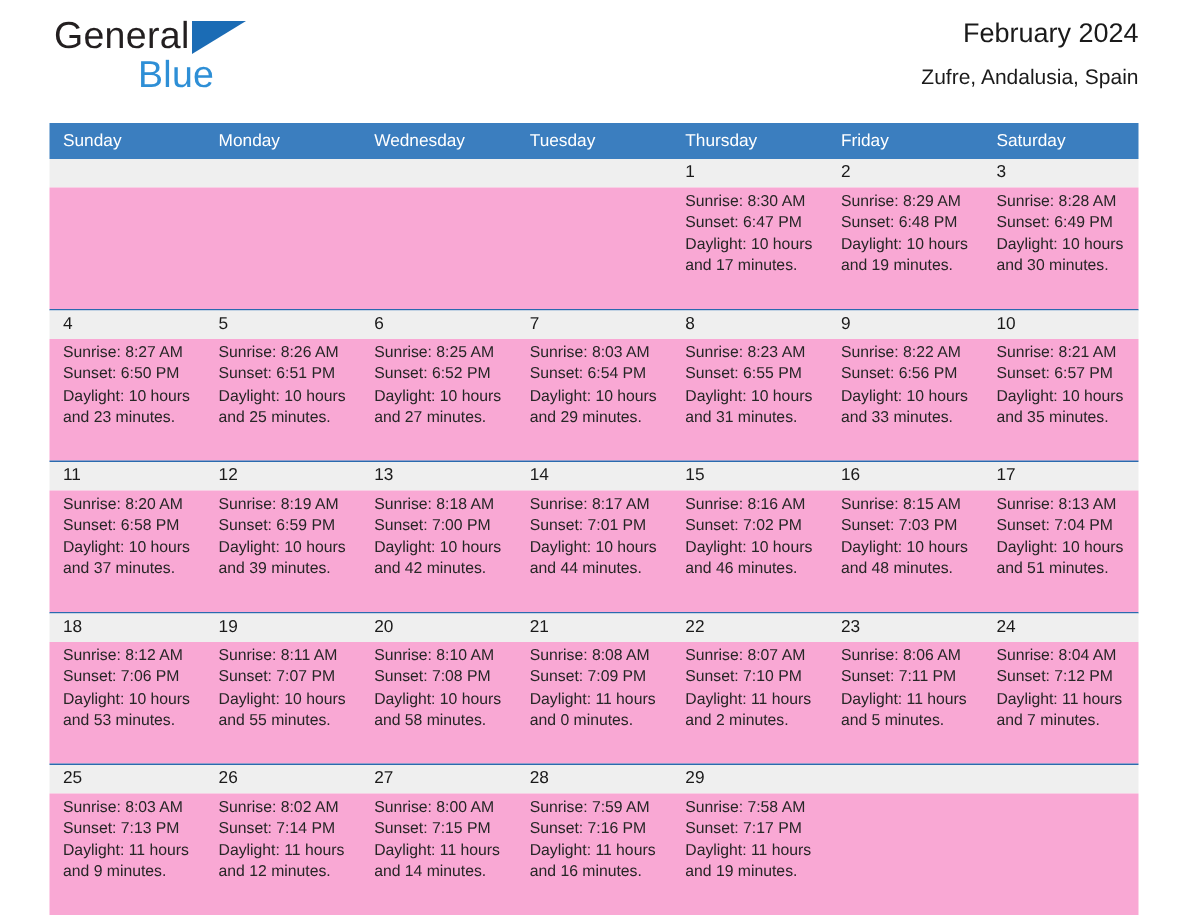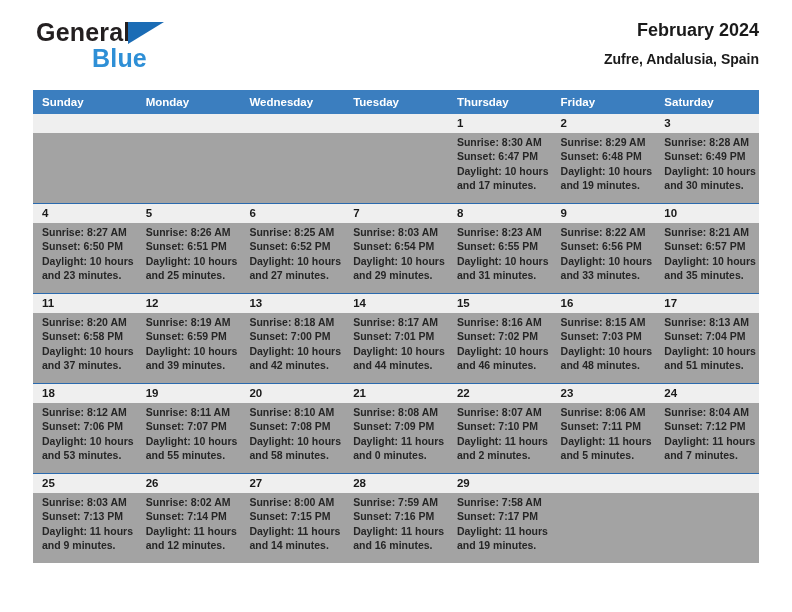--- a/index.html
+++ b/index.html
@@ -12,22 +12,21 @@
     background: #ffffff;
     font-family: "Liberation Sans", sans-serif;
     color: #1a1a1a;
     overflow: hidden;
   }
   .page {
     position: relative;
     width: 792px;
     height: 612px;
     box-sizing: border-box;
-    padding: 8px 33px;
-    font-weight: bold;
+    padding: 0 33px;
   }
 
   
   .top {
     position: relative;
     height: 72px;
   }
   .logo {
     position: absolute;
     left: 3px;
@@ -113,22 +112,22 @@
   .week:first-of-type {
     border-top: none;
   }
   .week-daynums {
     display: flex;
     background: #efefef;
     height: 19px;
   }
   .week-body {
     display: flex;
-    background: #a3a3a3;
-    height: 70px;
+    background: #f9a8d4;
+    height: 81px;
   }
   .cell-num {
     flex: 1 1 0;
     min-width: 0;
     box-sizing: border-box;
     padding: 2px 0 0 9px;
     font-size: 11.5px;
     line-height: 15px;
     color: #1a1a1a;
   }

